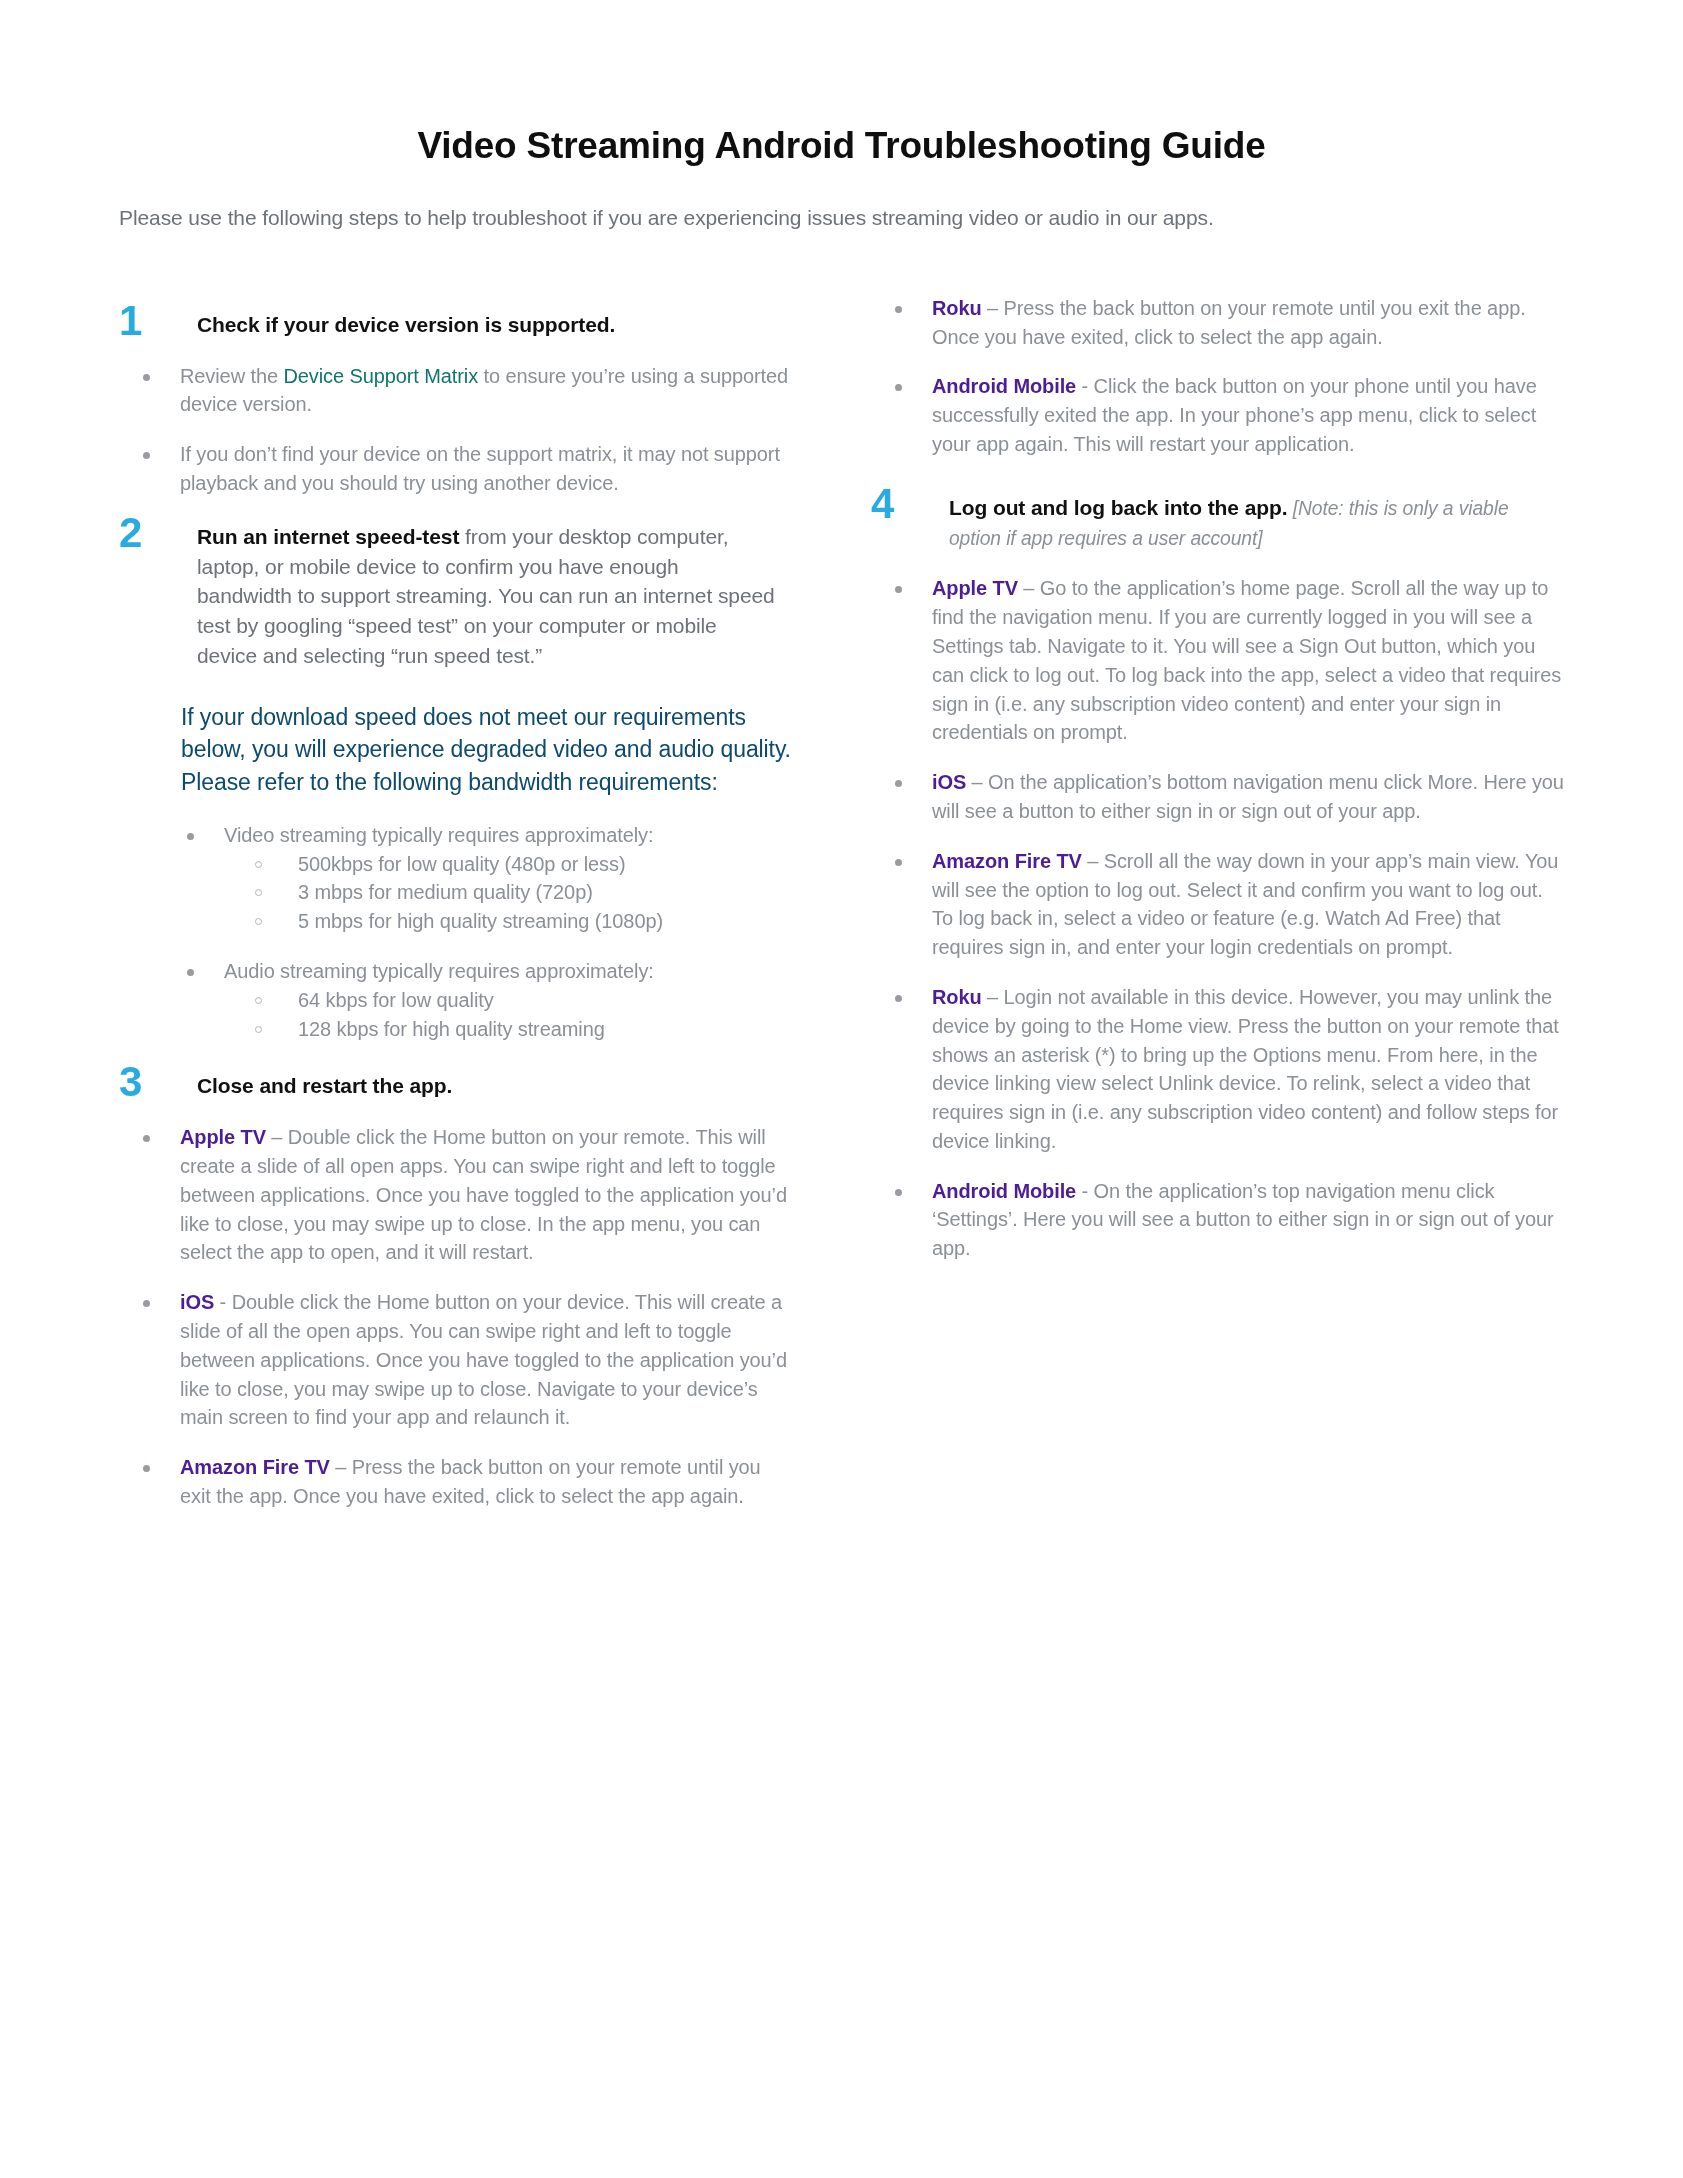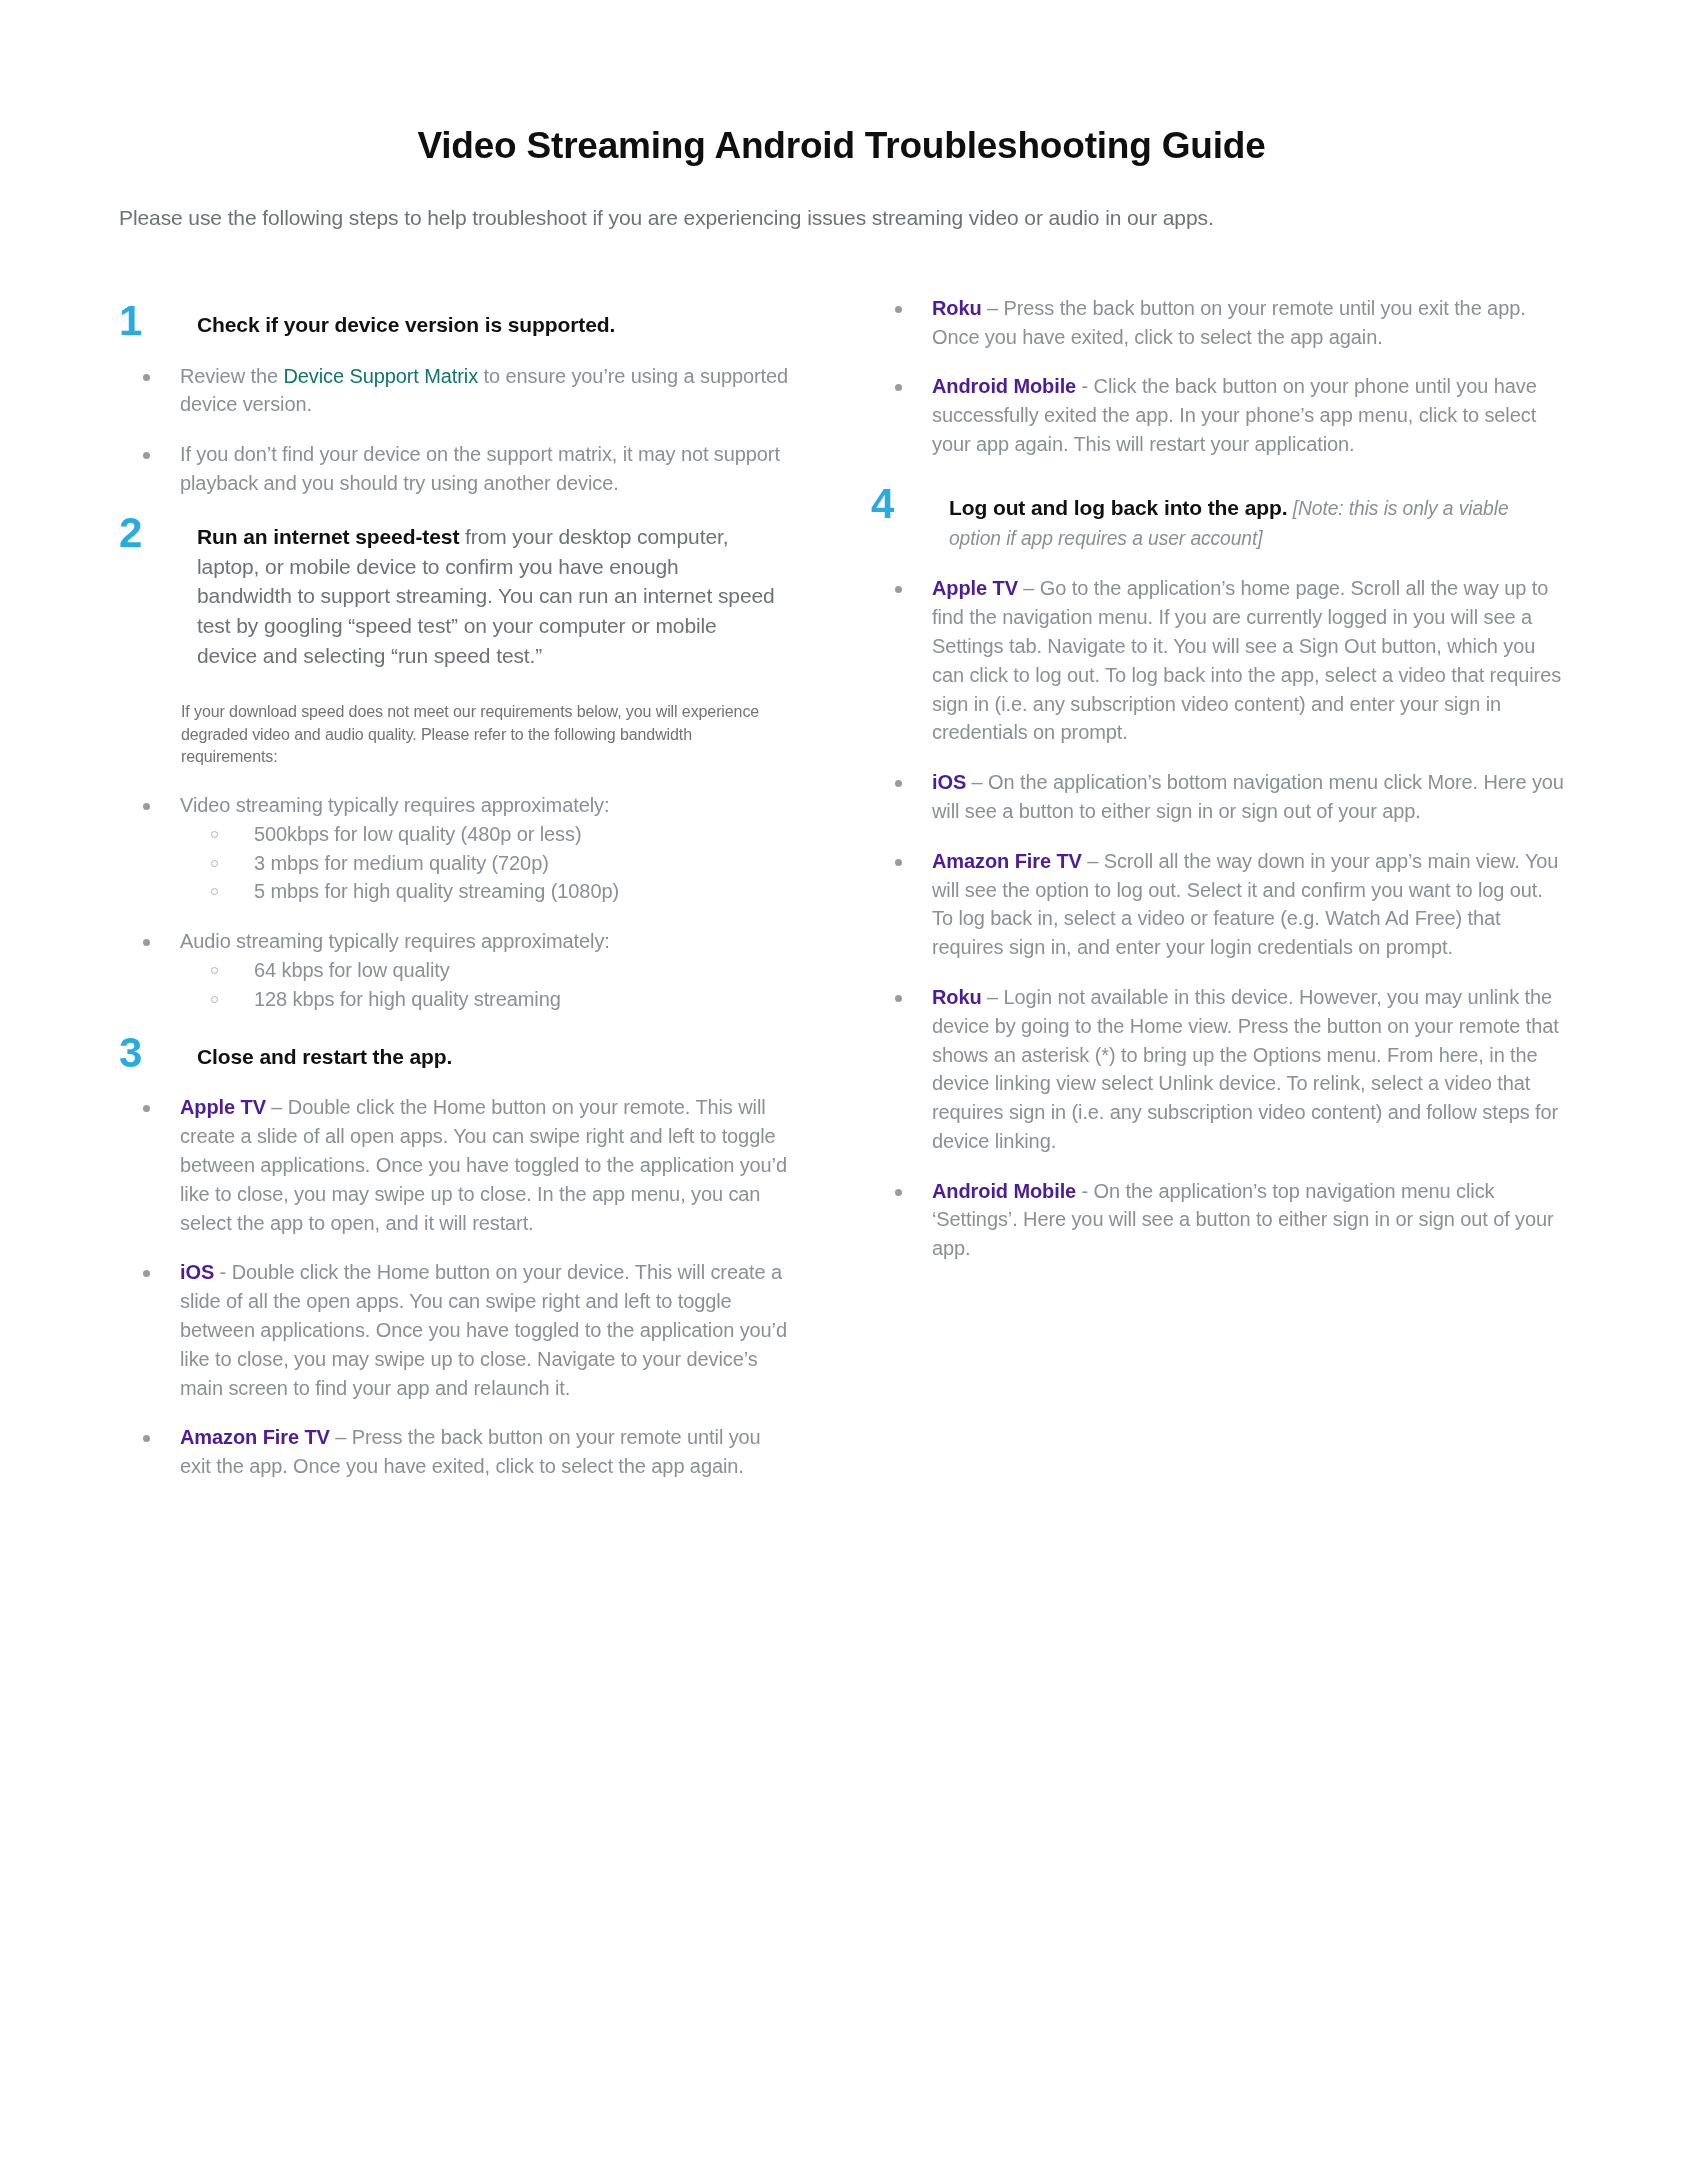--- a/index.html
+++ b/index.html
@@ -88,23 +88,23 @@
   .step-head b {
     color: #111111;
     font-weight: bold;
   }
   .step-head .note {
     font-style: italic;
     color: #8b9096;
     font-size: 19.3px;
   }
   .body-para {
-    font-size: 16px;
+    font-size: 23px;
     line-height: 1.42;
-    color: #737373;
+    color: #0c4a6e;
     margin: 30px 0 0 0;
     letter-spacing: -0.1px;
   }
 
   
   ul.b1 {
     list-style: none;
     margin: 22px 0 0 0;
     padding: 0 0 0 61px;
   }
@@ -154,21 +154,21 @@
     left: -43px;
     top: 11px;
     width: 7px;
     height: 7px;
     border-radius: 50%;
     border: 1.3px solid #b4b4ba;
     background: transparent;
     box-sizing: border-box;
   }
 
-  .tight { margin-bottom: 4px; }
+  .tight { margin-bottom: 4px; margin-left: 44px; }
 </style>
 </head>
 <body>
 
 <div class="page">
 
   <h1 class="doc-title">Video Streaming Android Troubleshooting Guide</h1>
   <p class="doc-subtitle">Please use the following steps to help troubleshoot if you are experiencing issues streaming video or audio in our apps.</p>
 
   <div class="columns">

